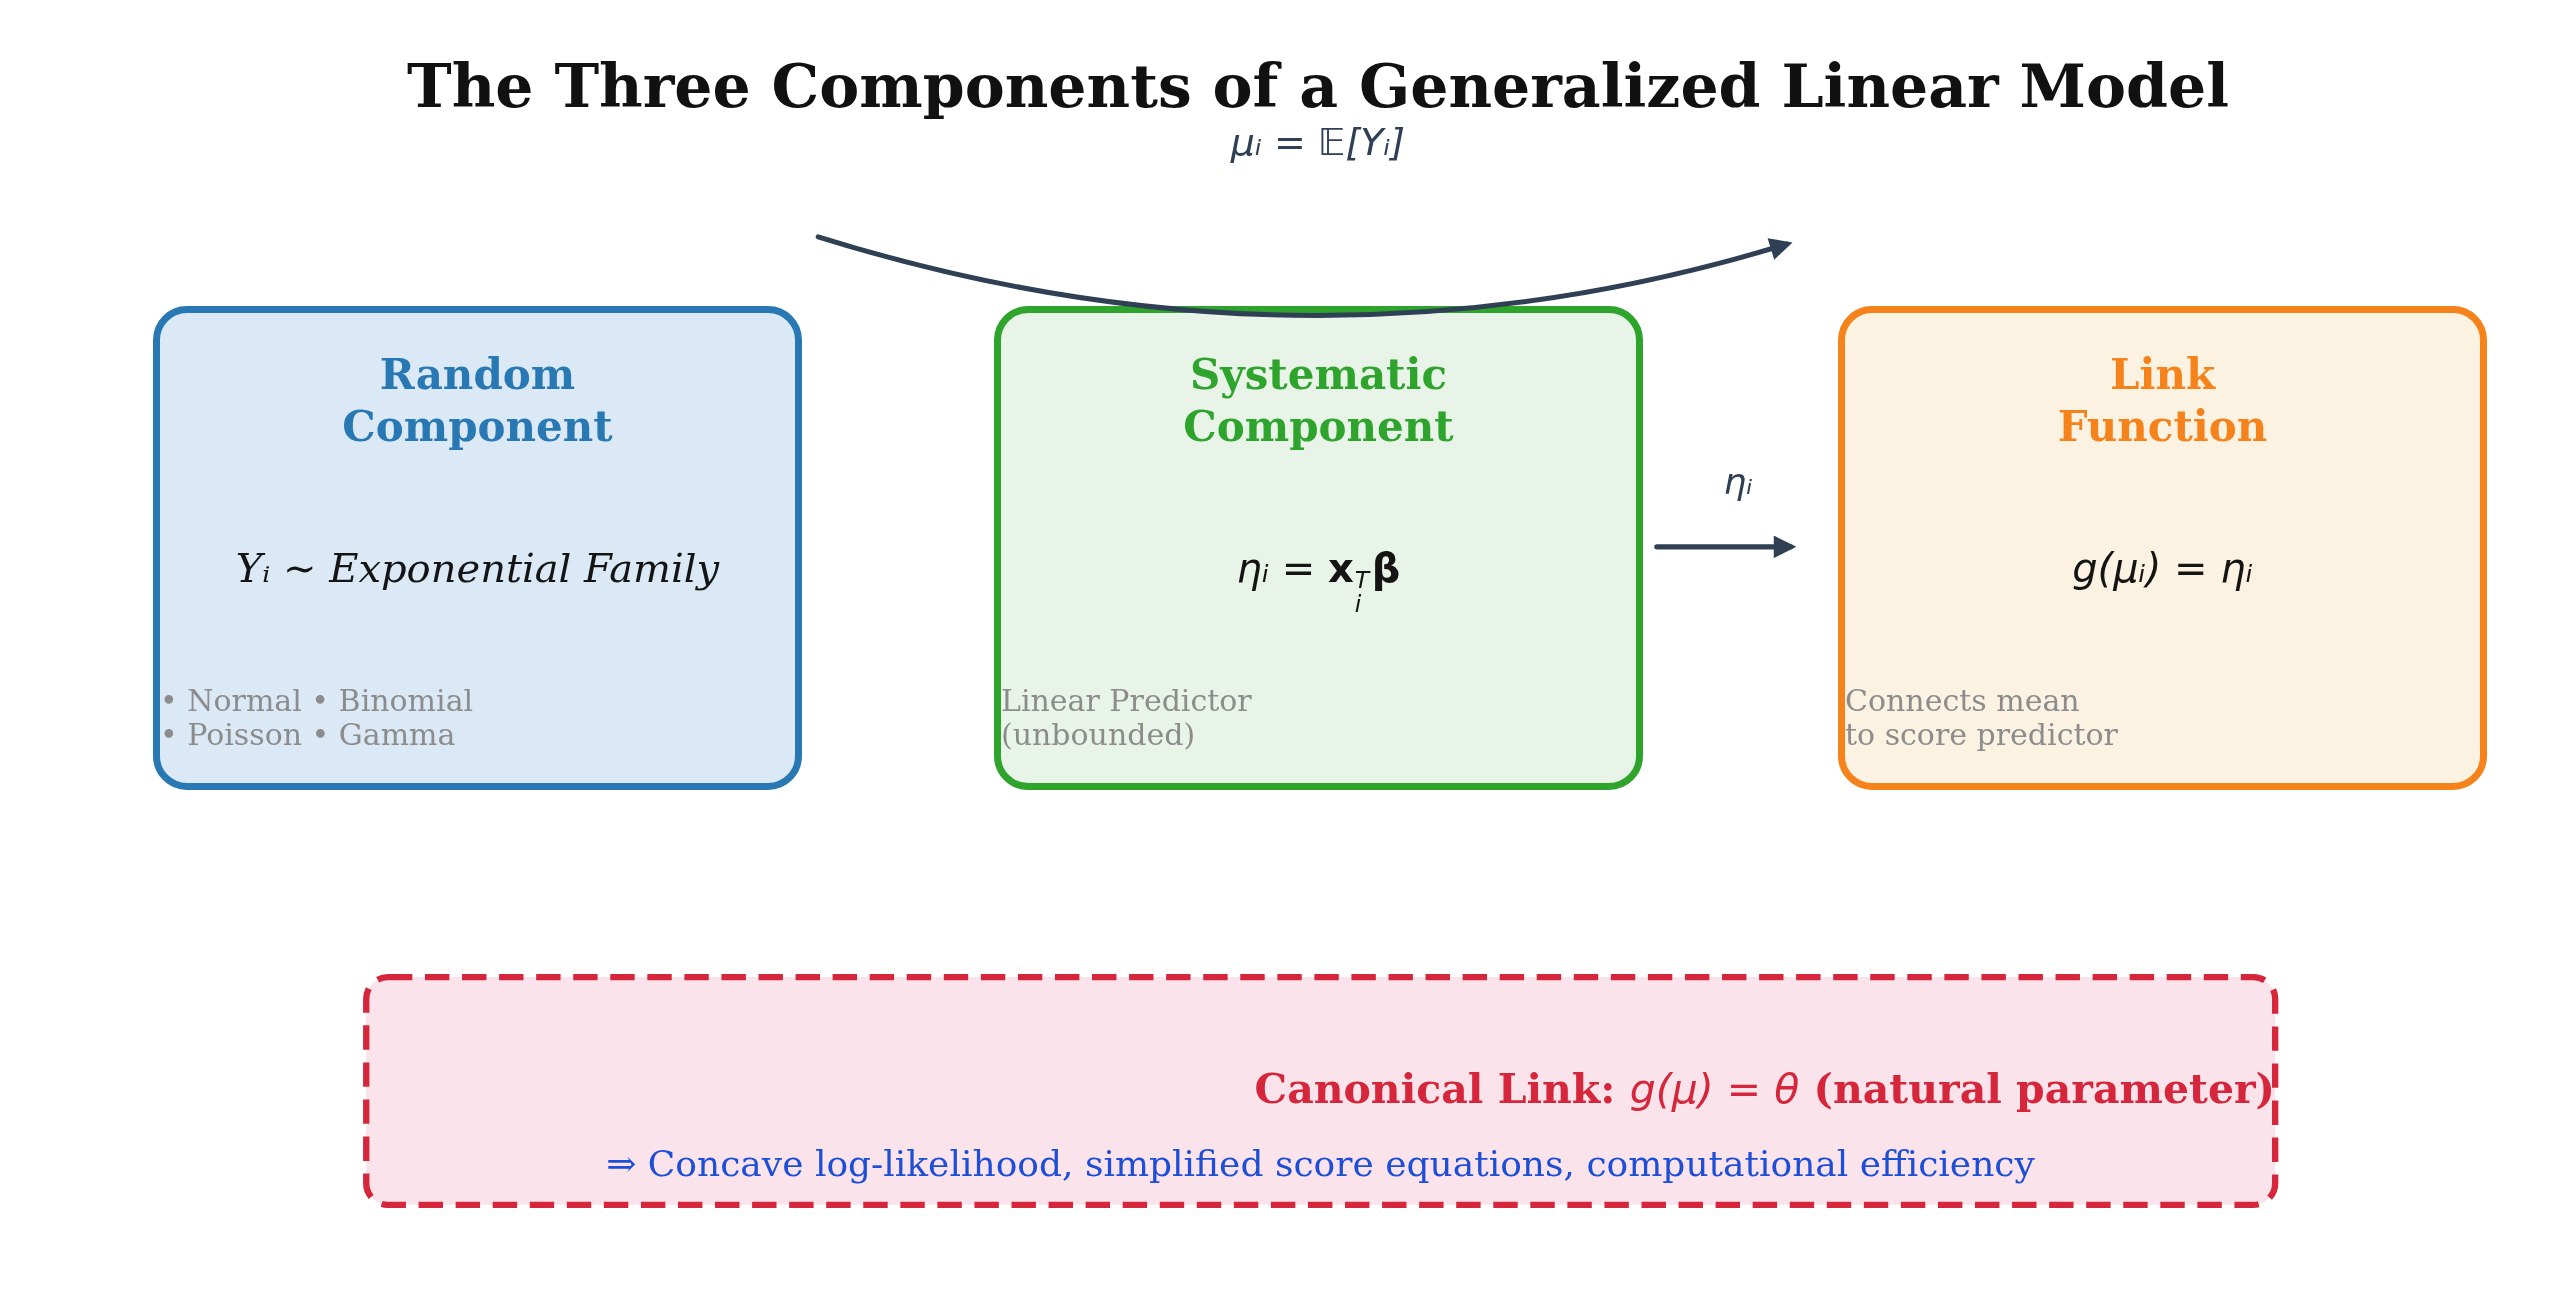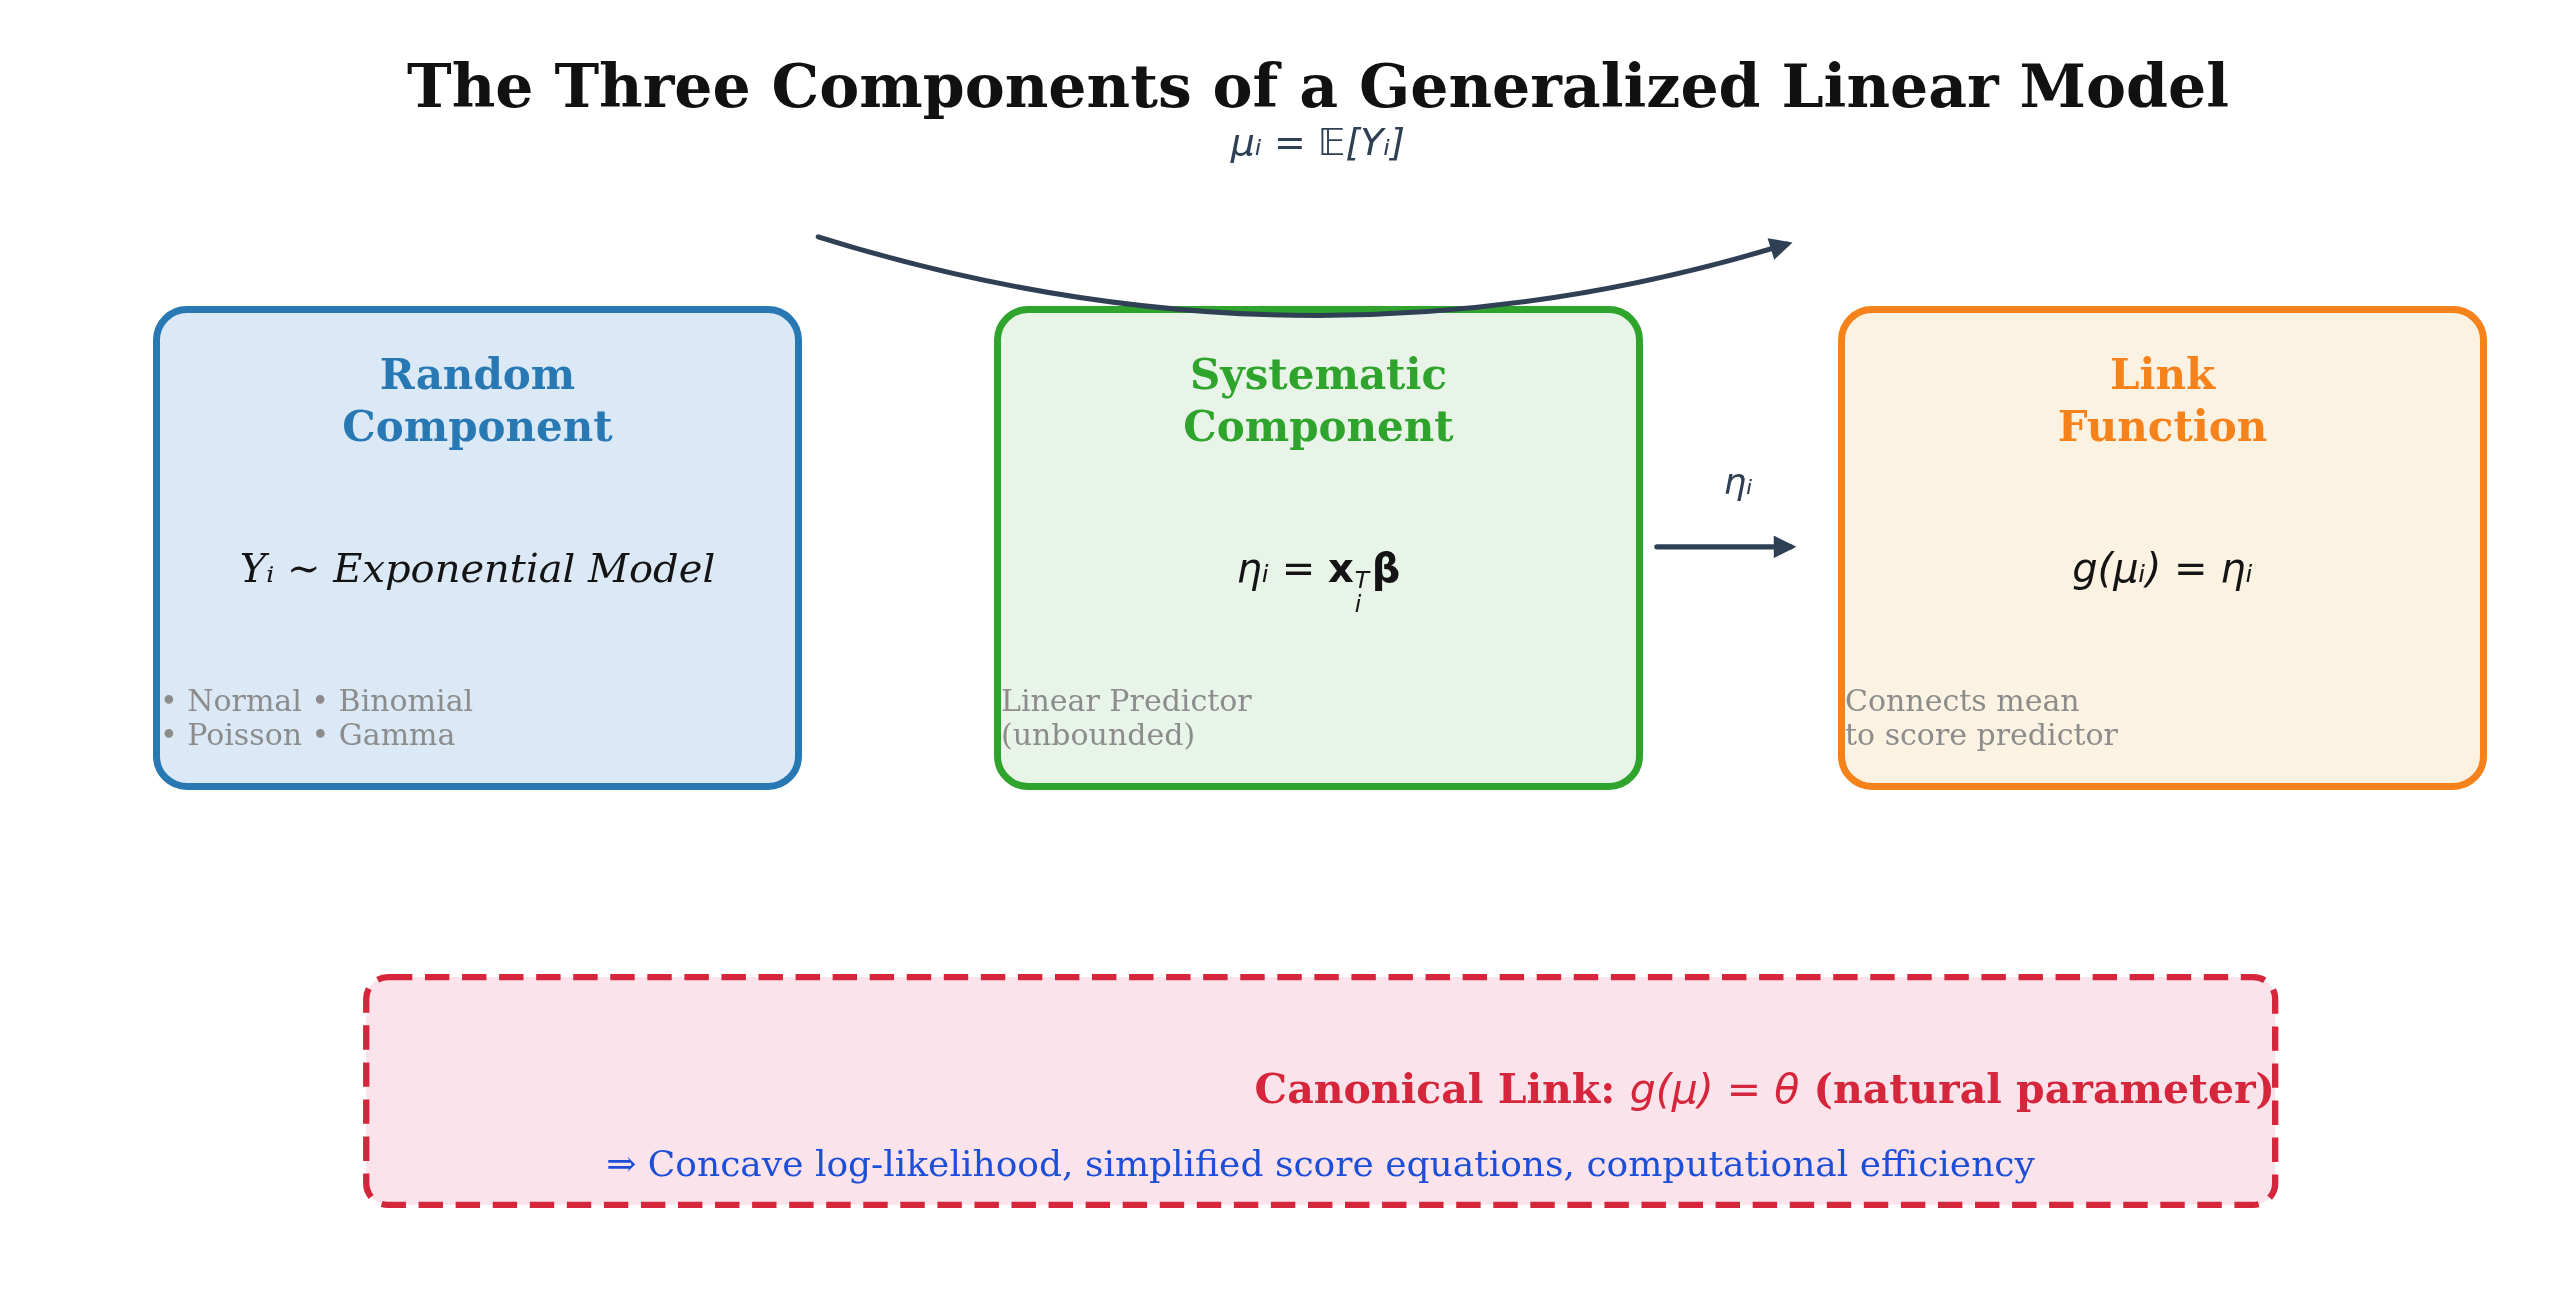--- a/index.html
+++ b/index.html
@@ -56,21 +56,21 @@
 
   <div class="title">The Three Components of a Generalized Linear Model</div>
 
   <div class="mean-formula">μᵢ = 𝔼[Yᵢ]</div>
 
   <div class="comp-box box-random">
     <div class="box-heading">
       <div>Random</div>
       <div>Component</div>
     </div>
-    <div class="box-formula serif-math">Yᵢ ∼  Exponential Model</div>
+    <div class="box-formula serif-math">Yᵢ ∼  Exponential Family</div>
     <div class="box-caption">
       <div>• Normal  • Binomial</div>
       <div>• Poisson • Gamma</div>
     </div>
   </div>
 
   <div class="comp-box box-systematic">
     <div class="box-heading">
       <div>Systematic</div>
       <div>Component</div>

